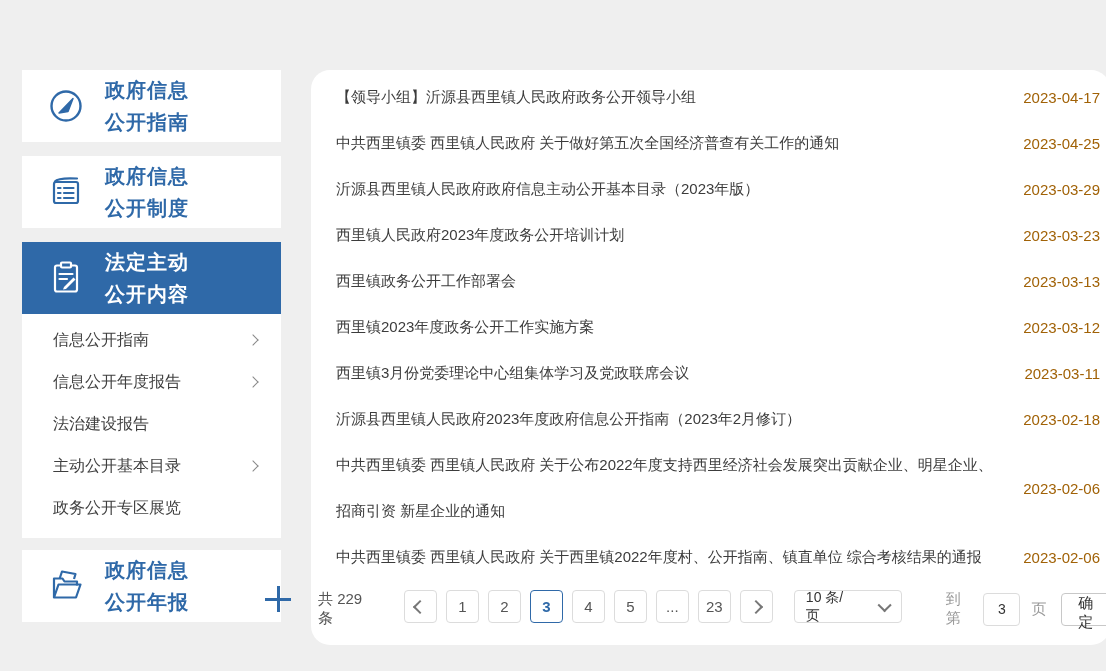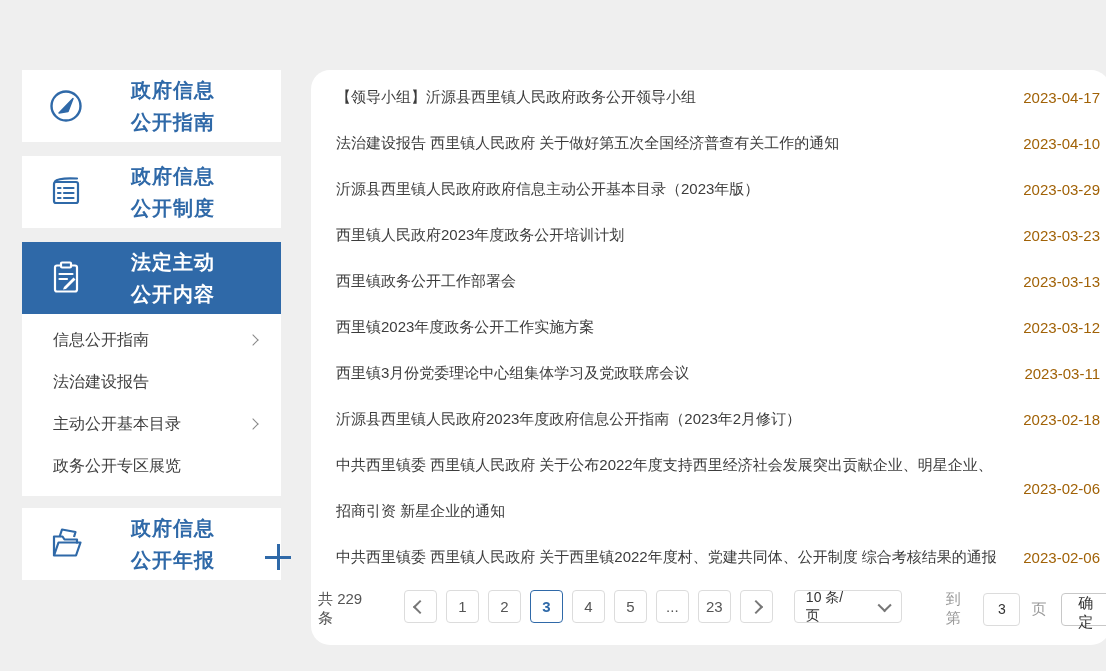--- a/index.html
+++ b/index.html
@@ -7,21 +7,21 @@
     width:1106px;height:671px;overflow:hidden;
     background:#efefef;
     font-family:"Liberation Sans","DejaVu Sans",sans-serif;
   }
   .page{position:relative;width:1106px;height:671px;}
 
   
   .sidebar{position:absolute;left:22px;top:70px;width:259px;}
   .side-card{
     height:72px;background:#fff;display:flex;align-items:center;
-    margin-bottom:14px;cursor:pointer;position:relative;gap:26px;
+    margin-bottom:14px;cursor:pointer;position:relative;
   }
   .side-icon{width:42px;margin:0 18px 0 23px;display:flex;align-items:center;justify-content:center;flex-shrink:0;}
   .side-label{font-size:20px;font-weight:600;color:#2f69a8;line-height:32px;letter-spacing:1px;}
   .side-label span{display:block;}
   .side-card.active{background:#2f69a8;}
   .side-card.active .side-label{color:#fff;}
   .expander{position:absolute;right:16px;top:50%;transform:translateY(-50%);}
   .minus-bar{width:26px;height:4px;background:#fff;border-radius:2px;}
   .plus{position:relative;width:26px;height:26px;}
   .plus::before{content:'';position:absolute;left:0;top:11.5px;width:26px;height:3px;background:#2f69a8;}
@@ -132,20 +132,24 @@
       </span>
       <span class="expander"><span class="minus-bar"></span></span>
     </div>
 
     <div class="submenu" id="submenu">
         <div class="submenu-item">
     <span>信息公开指南</span>
     <span class="chev right sub"></span>
   </div>
         <div class="submenu-item">
+    <span>信息公开年度报告</span>
+    <span class="chev right sub"></span>
+  </div>
+        <div class="submenu-item">
     <span>法治建设报告</span>
     <span class="chev right sub" style="visibility: hidden;"></span>
   </div>
         <div class="submenu-item">
     <span>主动公开基本目录</span>
     <span class="chev right sub"></span>
   </div>
         <div class="submenu-item">
     <span>政务公开专区展览</span>
     <span class="chev right sub" style="visibility: hidden;"></span>
@@ -169,22 +173,22 @@
 
   </aside>
 
   <main class="main">
     <div class="news-list" id="news-list">
         <div class="news-row">
     <span class="news-title">【领导小组】沂源县西里镇人民政府政务公开领导小组</span>
     <span class="news-date">2023-04-17</span>
   </div>
         <div class="news-row">
-    <span class="news-title">法治建设报告 西里镇人民政府 关于做好第五次全国经济普查有关工作的通知</span>
-    <span class="news-date">2023-04-10</span>
+    <span class="news-title">中共西里镇委 西里镇人民政府 关于做好第五次全国经济普查有关工作的通知</span>
+    <span class="news-date">2023-04-25</span>
   </div>
         <div class="news-row">
     <span class="news-title">沂源县西里镇人民政府政府信息主动公开基本目录（2023年版）</span>
     <span class="news-date">2023-03-29</span>
   </div>
         <div class="news-row">
     <span class="news-title">西里镇人民政府2023年度政务公开培训计划</span>
     <span class="news-date">2023-03-23</span>
   </div>
         <div class="news-row">
@@ -201,21 +205,21 @@
   </div>
         <div class="news-row">
     <span class="news-title">沂源县西里镇人民政府2023年度政府信息公开指南（2023年2月修订）</span>
     <span class="news-date">2023-02-18</span>
   </div>
         <div class="news-row">
     <span class="news-title">中共西里镇委 西里镇人民政府 关于公布2022年度支持西里经济社会发展突出贡献企业、明星企业、招商引资 新星企业的通知</span>
     <span class="news-date">2023-02-06</span>
   </div>
         <div class="news-row">
-    <span class="news-title">中共西里镇委 西里镇人民政府 关于西里镇2022年度村、党建共同体、公开制度 综合考核结果的通报</span>
+    <span class="news-title">中共西里镇委 西里镇人民政府 关于西里镇2022年度村、公开指南、镇直单位 综合考核结果的通报</span>
     <span class="news-date">2023-02-06</span>
   </div>
       </div>
 
     <div class="pagination">
       <span class="total">共 229 条</span>
       <button class="page-btn">
         <span class="chev left"></span>
       </button>
       <div class="page-btns" id="page-btns">

